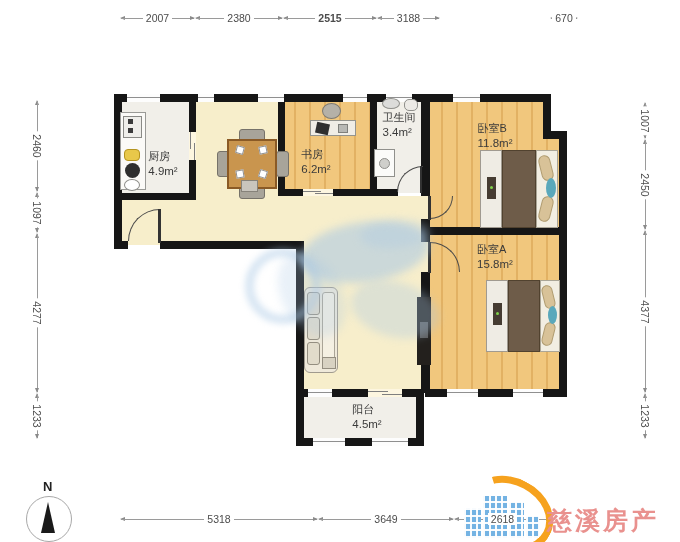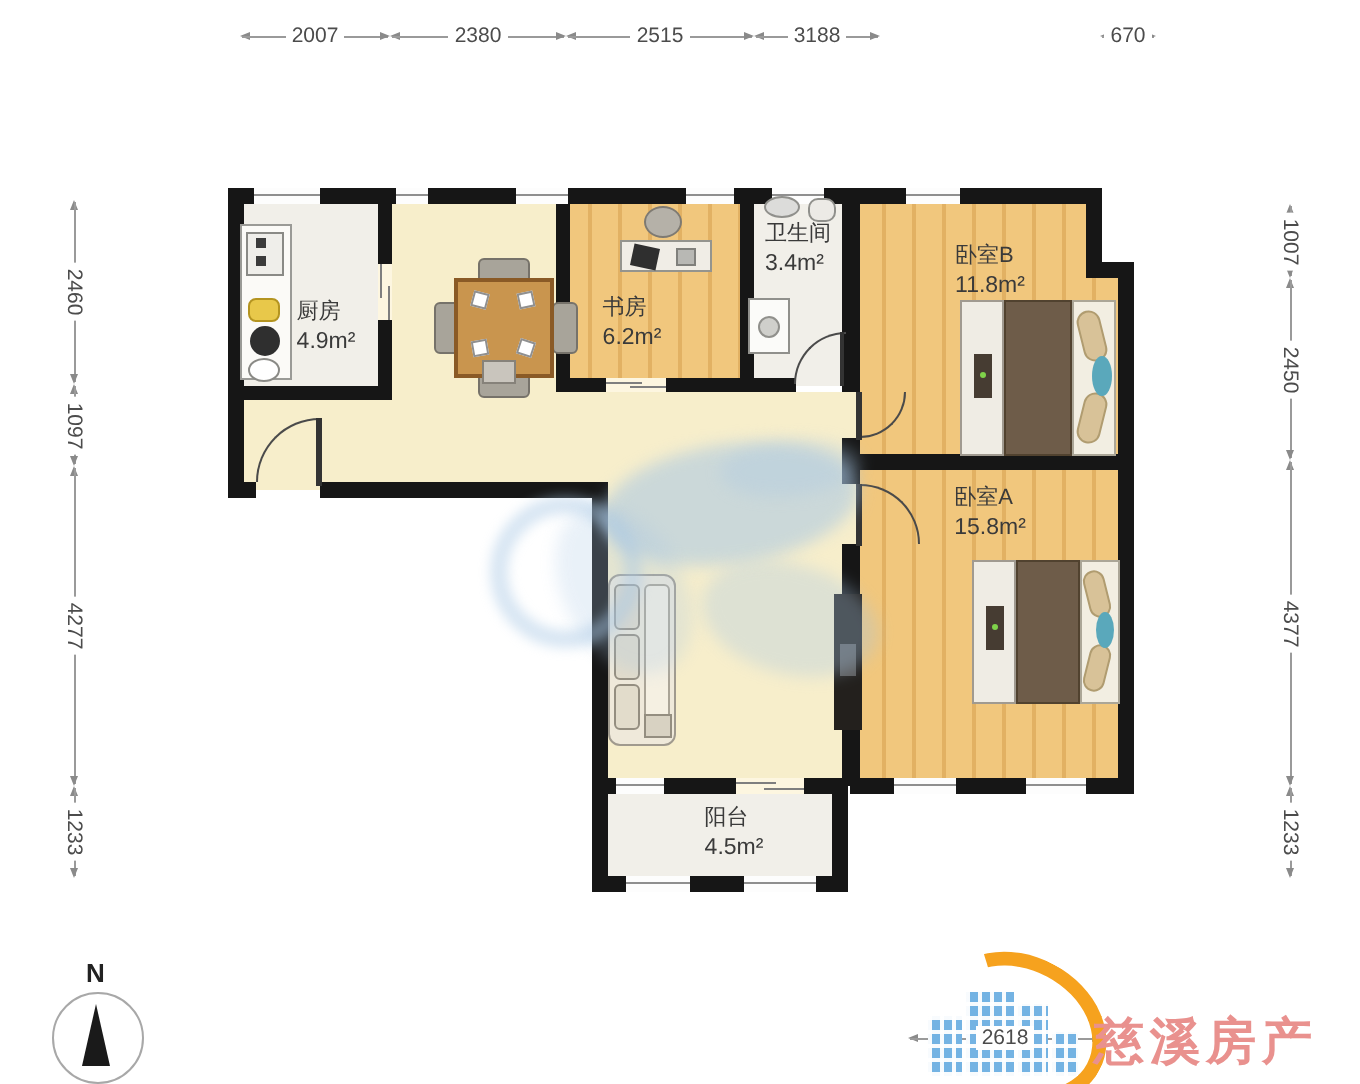--- a/index.html
+++ b/index.html
@@ -207,33 +207,41 @@
   </div>
 
   <div class="hdim" style="left:120px;top:11px;width:75px;">
       <div class="line"></div>
       <span class="dlab">2007</span>
     </div>
   <div class="hdim" style="left:195px;top:11px;width:88px;">
       <div class="line"></div>
       <span class="dlab">2380</span>
     </div>
-  <div class="hdim" style="left:283px;top:11px;width:94px;">
+  <div class="hdim" style="left:283px;top:11px;width:94px;font-weight:bold;">
       <div class="line"></div>
       <span class="dlab">2515</span>
     </div>
   <div class="hdim" style="left:377px;top:11px;width:63px;">
       <div class="line"></div>
       <span class="dlab">3188</span>
     </div>
   <div class="hdim" style="left:550px;top:11px;width:28px;">
       <div class="line"></div>
       <span class="dlab">670</span>
     </div>
 
+  <div class="hdim" style="left:120px;top:512px;width:198px;">
+      <div class="line"></div>
+      <span class="dlab">5318</span>
+    </div>
+  <div class="hdim" style="left:318px;top:512px;width:136px;">
+      <div class="line"></div>
+      <span class="dlab">3649</span>
+    </div>
   <div class="hdim" style="left:454px;top:512px;width:97px;">
       <div class="line"></div>
       <span class="dlab">2618</span>
     </div>
 
   <div class="vdim" style="left:30px;top:100px;height:92px;">
       <div class="line"></div>
       <span class="dlab">2460</span>
     </div>
   <div class="vdim" style="left:30px;top:192px;height:41px;">

